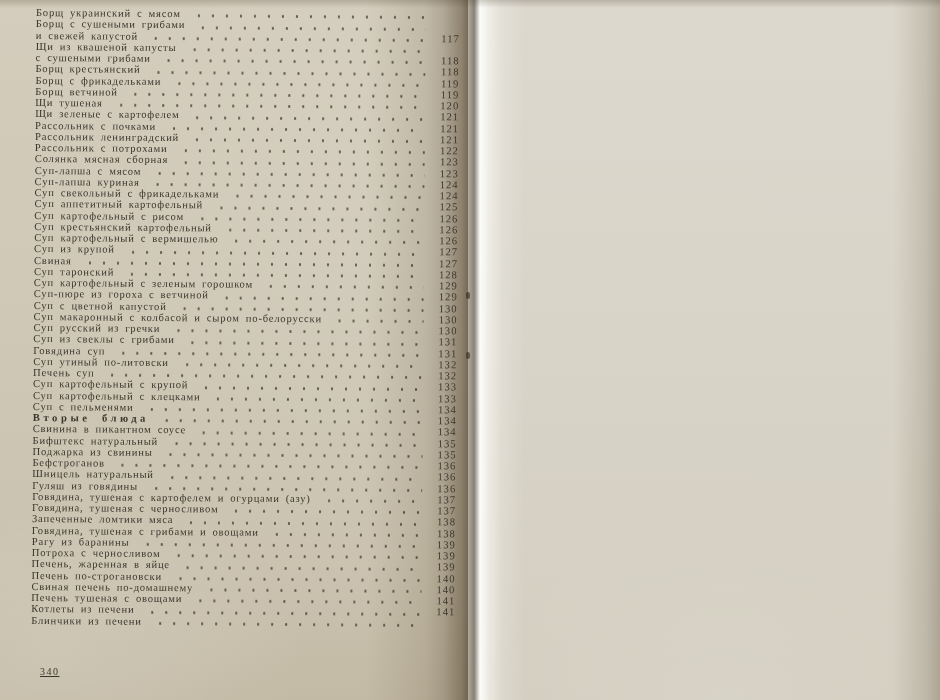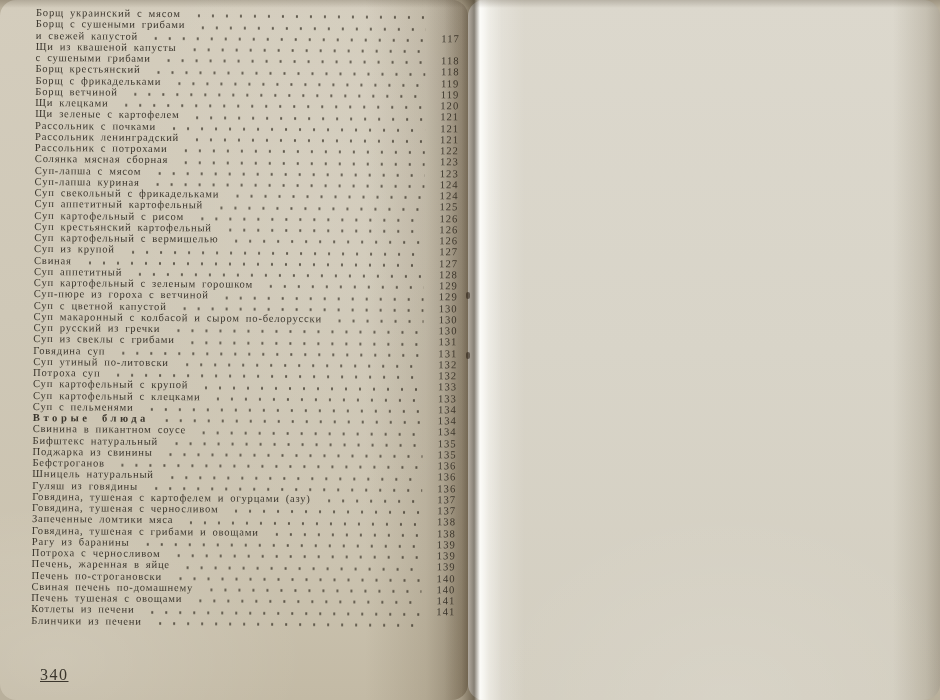--- a/index.html
+++ b/index.html
@@ -2,21 +2,21 @@
 <html><head>
 <meta charset="utf-8">
 <style>
   html,body{margin:0;padding:0;}
   body{
     width:940px;height:700px;overflow:hidden;
     background:#b9b09c;
     font-family:"Liberation Serif","DejaVu Serif",serif;
   }
   .photo{position:relative;width:940px;height:700px;overflow:hidden;}
-  .page{position:absolute;top:0;height:700px;border-radius:16px;}
+  .page{position:absolute;top:0;height:700px;}
   .page.left{
     left:0;width:468px;
     background:
       linear-gradient(90deg, rgba(0,0,0,0) 78%, rgba(92,76,50,.16) 91%, rgba(70,55,34,.42) 100%),
       radial-gradient(ellipse 420px 260px at 12% 94%, rgba(255,255,255,.14), rgba(255,255,255,0) 60%),
       radial-gradient(ellipse 300px 500px at 70% 30%, rgba(255,255,255,.07), rgba(255,255,255,0) 70%),
       linear-gradient(180deg,#d4cdbd 0%,#cfc8b7 45%,#cbc3b0 80%,#c3baa5 100%);
   }
   .page.right{
     left:468px;width:472px;
@@ -50,21 +50,21 @@
     letter-spacing:.8px;word-spacing:2.6px;white-space:nowrap;
   }
   .line .txt{flex:0 0 auto;}
   .line .leader{
     flex:1 1 auto;height:5px;align-self:flex-end;margin:0 7px 1px 9px;
     background-image:radial-gradient(circle, rgba(62,56,44,.78) 1.05px, rgba(0,0,0,0) 1.35px);
     background-size:14px 5px;background-repeat:repeat-x;background-position:2px 60%;
   }
   .line .num{flex:0 0 auto;min-width:27px;text-align:right;letter-spacing:1px;}
   .st-bold-spaced .txt{font-weight:bold;letter-spacing:3.6px;word-spacing:5px;}
-  .folio{position:absolute;font-size:16px;color:#3b362d;letter-spacing:1.5px;text-decoration:underline;}
+  .folio{position:absolute;font-size:10px;color:#3b362d;letter-spacing:1.5px;text-decoration:underline;}
   .folio.l{left:40px;top:666px;}
 </style>
 </head>
 <body>
 
 <div class="photo">
 
   <div class="page left" style="color: rgb(59, 54, 45);">
     <div class="entries l" id="left-list">
         <div class="line">
@@ -101,21 +101,21 @@
           <span class="txt">Борщ с фрикадельками</span>
           <span class="leader"></span>
           <span class="num">119</span>
         </div>
         <div class="line">
           <span class="txt">Борщ ветчиной</span>
           <span class="leader"></span>
           <span class="num">119</span>
         </div>
         <div class="line">
-          <span class="txt">Щи клецками</span>
+          <span class="txt">Щи тушеная</span>
           <span class="leader"></span>
           <span class="num">120</span>
         </div>
         <div class="line">
           <span class="txt">Щи зеленые с картофелем</span>
           <span class="leader"></span>
           <span class="num">121</span>
         </div>
         <div class="line">
           <span class="txt">Рассольник с почками</span>
@@ -176,21 +176,21 @@
           <span class="txt">Суп из крупой</span>
           <span class="leader"></span>
           <span class="num">127</span>
         </div>
         <div class="line">
           <span class="txt">Свиная</span>
           <span class="leader"></span>
           <span class="num">127</span>
         </div>
         <div class="line">
-          <span class="txt">Суп аппетитный</span>
+          <span class="txt">Суп таронский</span>
           <span class="leader"></span>
           <span class="num">128</span>
         </div>
         <div class="line">
           <span class="txt">Суп картофельный с зеленым горошком</span>
           <span class="leader"></span>
           <span class="num">129</span>
         </div>
         <div class="line">
           <span class="txt">Суп-пюре из гороха с ветчиной</span>
@@ -221,21 +221,21 @@
           <span class="txt">Говядина суп</span>
           <span class="leader"></span>
           <span class="num">131</span>
         </div>
         <div class="line">
           <span class="txt">Суп утиный по-литовски</span>
           <span class="leader"></span>
           <span class="num">132</span>
         </div>
         <div class="line">
-          <span class="txt">Потроха суп</span>
+          <span class="txt">Печень суп</span>
           <span class="leader"></span>
           <span class="num">132</span>
         </div>
         <div class="line">
           <span class="txt">Суп картофельный с крупой</span>
           <span class="leader"></span>
           <span class="num">133</span>
         </div>
         <div class="line">
           <span class="txt">Суп картофельный с клецками</span>

